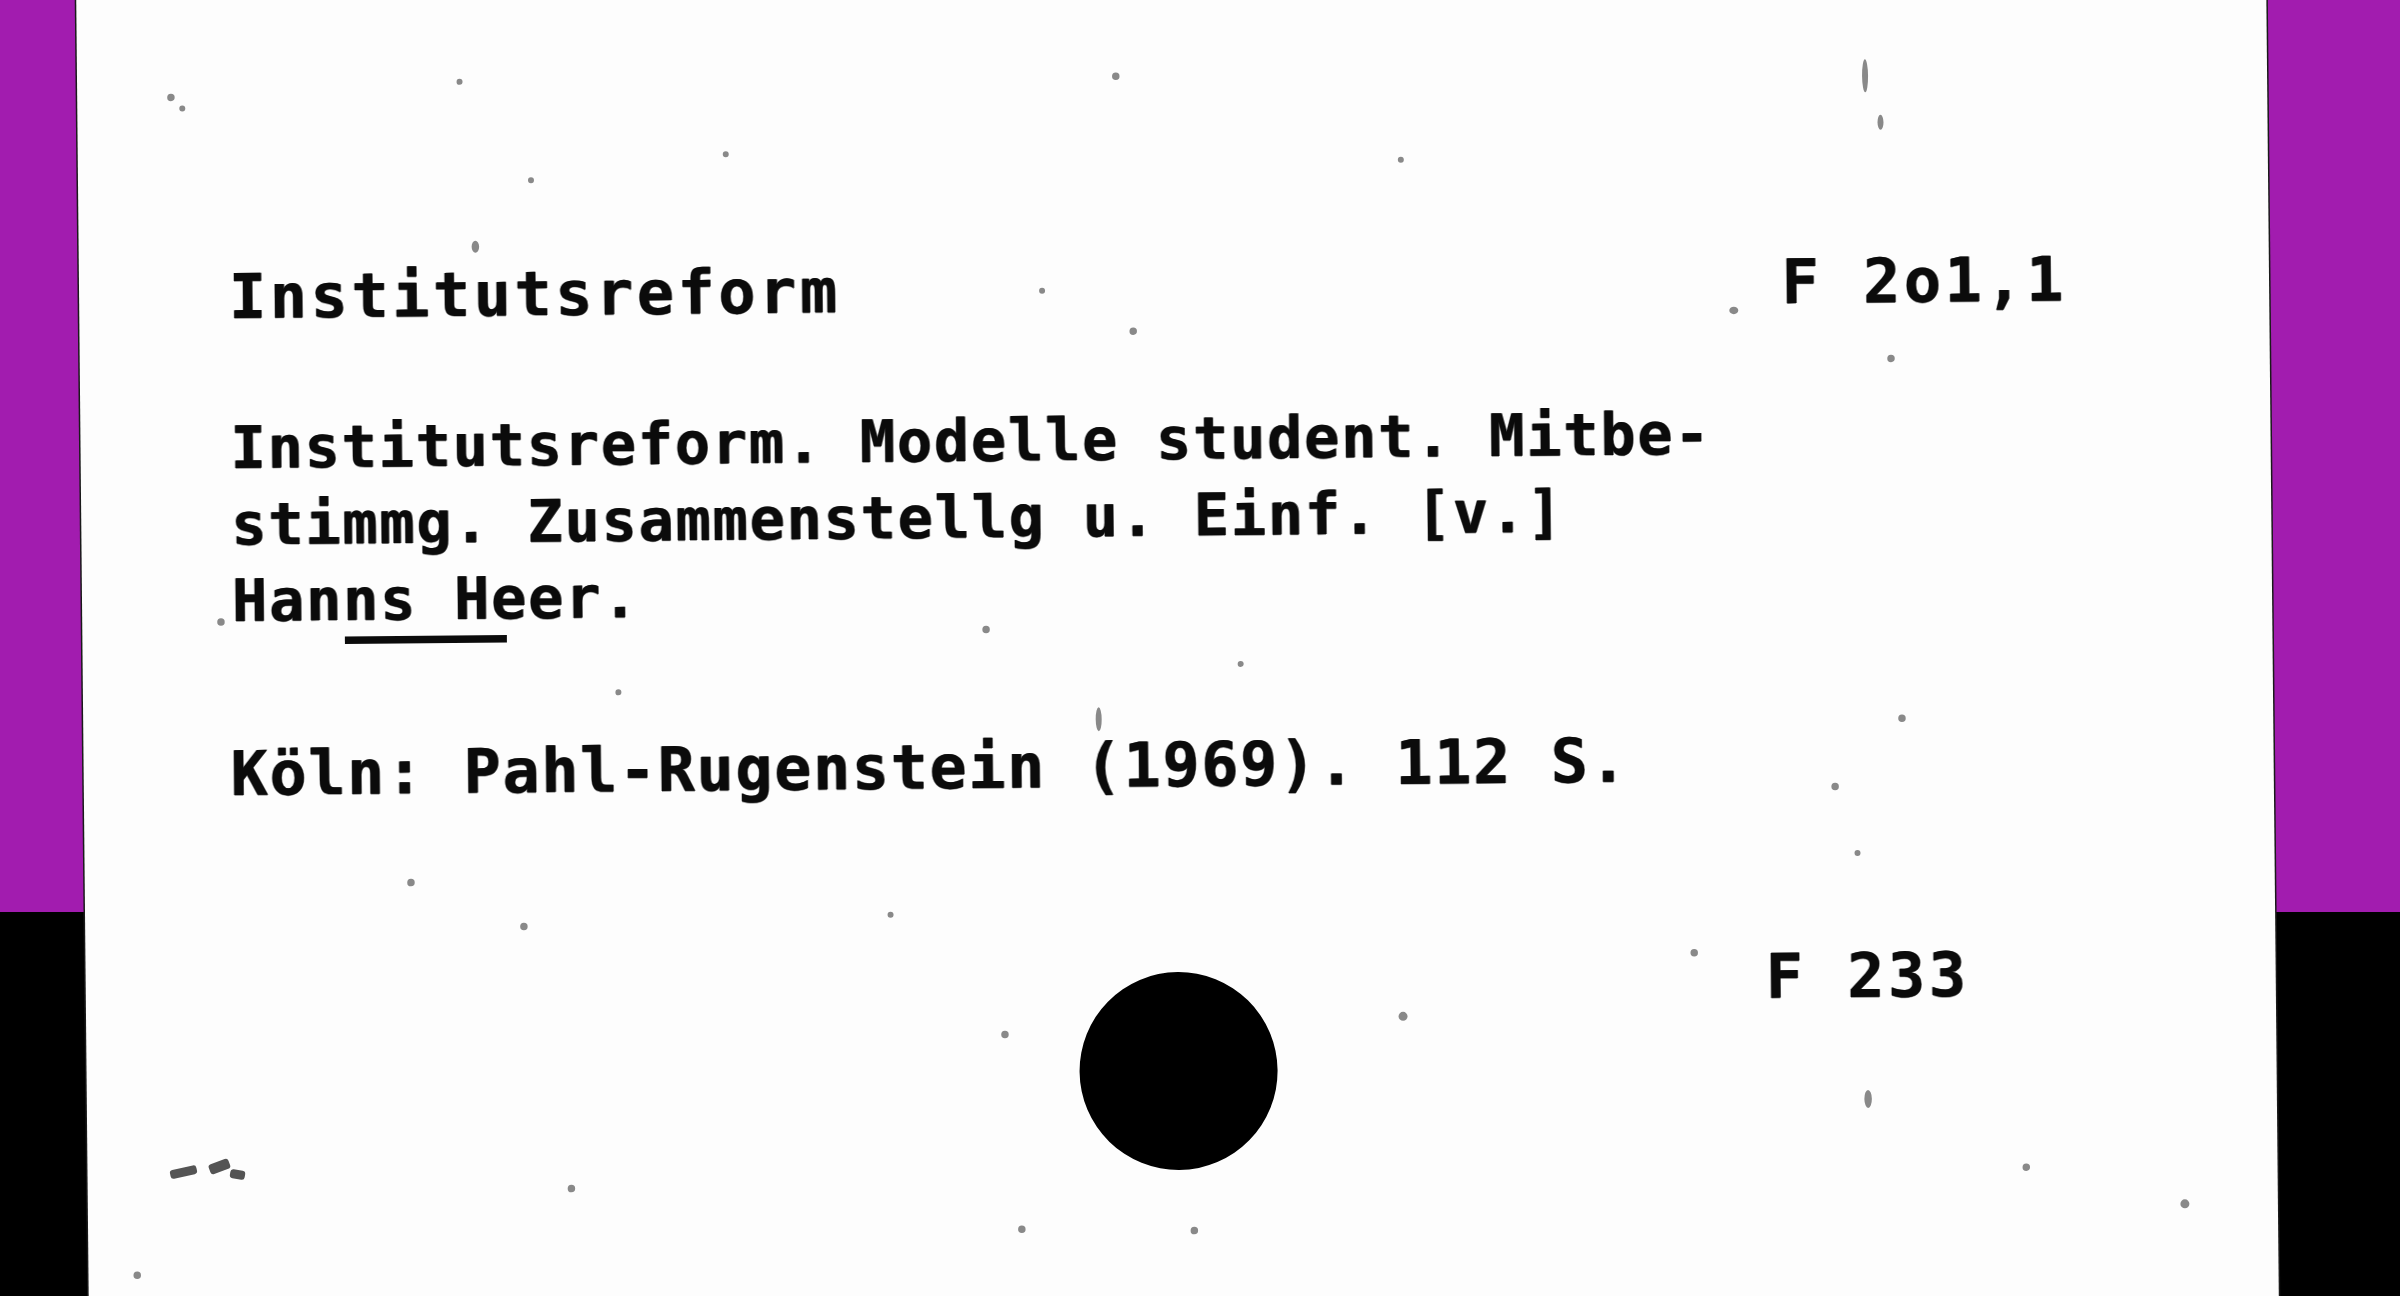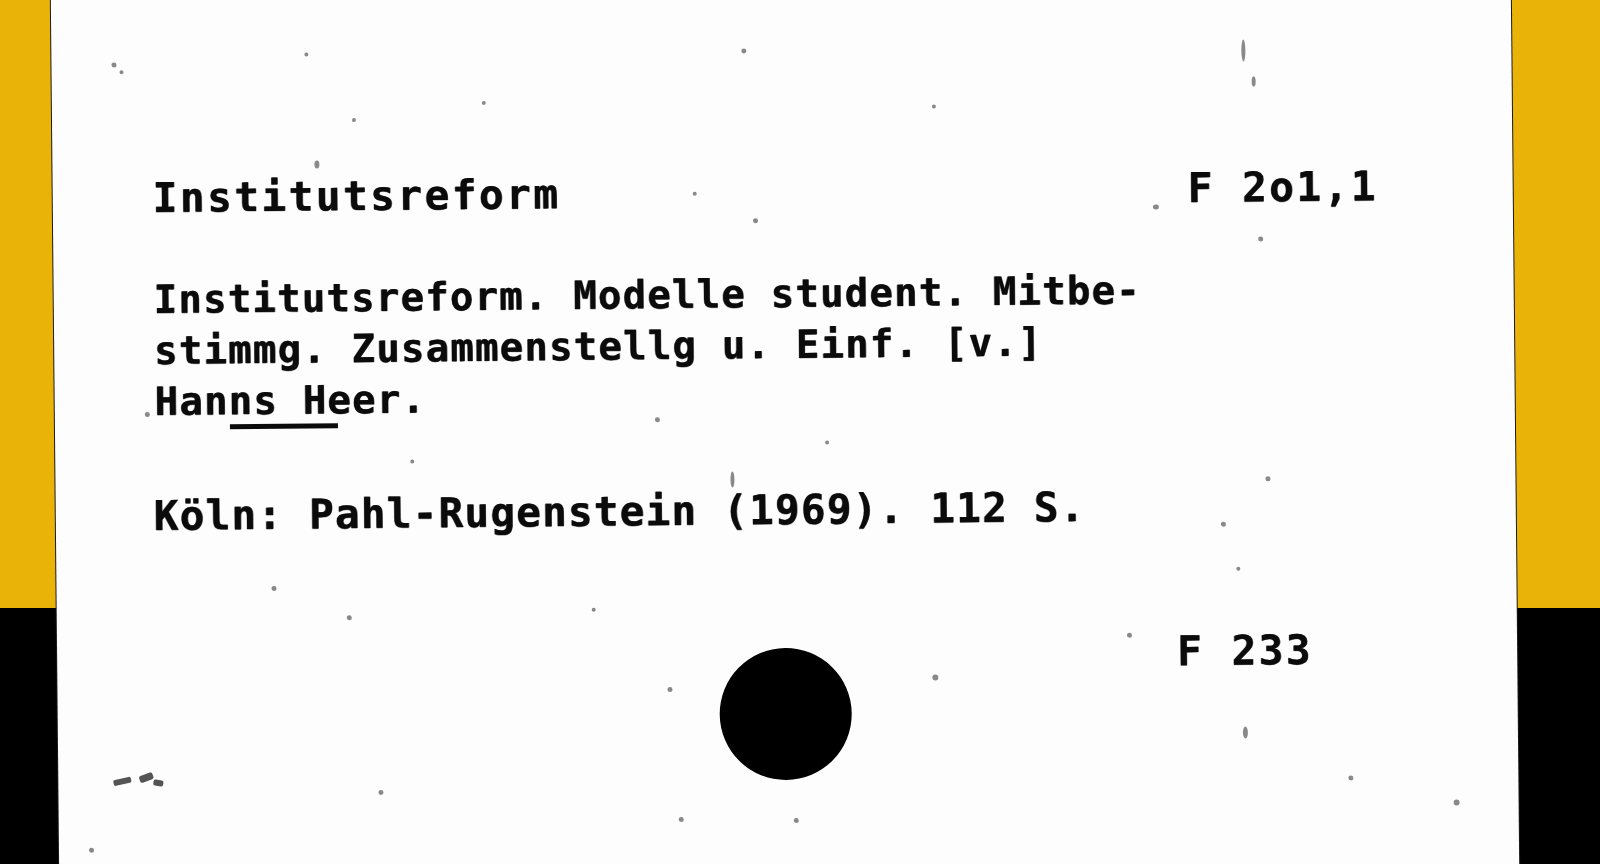--- a/index.html
+++ b/index.html
@@ -11,21 +11,21 @@
     width: 1600px;
     height: 864px;
     overflow: hidden;
     font-family: "DejaVu Sans Mono", monospace;
   }
 
   #card-scan {
     position: relative;
     width: 1600px;
     height: 608px;
-    background: #eab308;
+    background: #a21caf;
   }
 
   
   #card-paper {
     position: absolute;
     left: 55px;
     top: -14px;
     width: 1460px;
     height: 890px;
     background: #fdfdfd;

